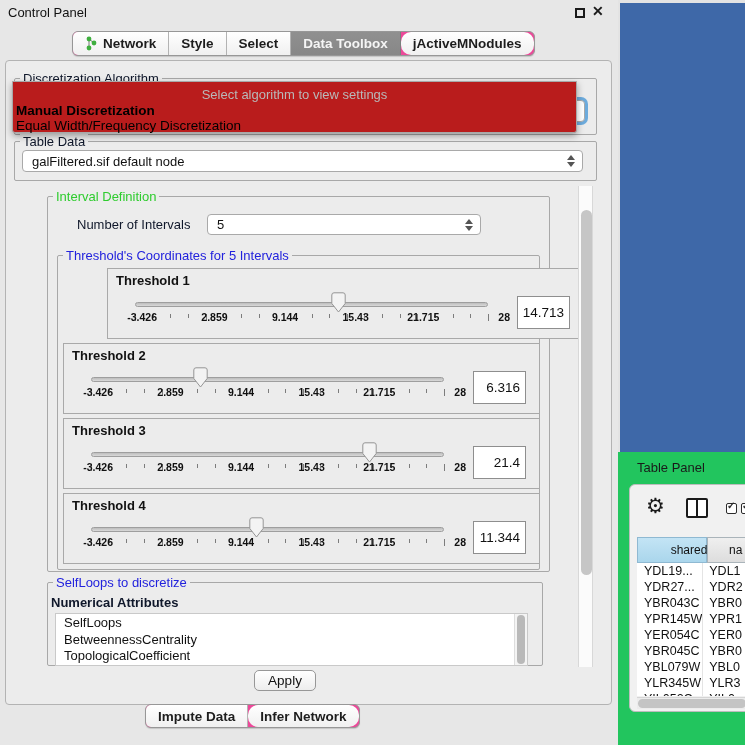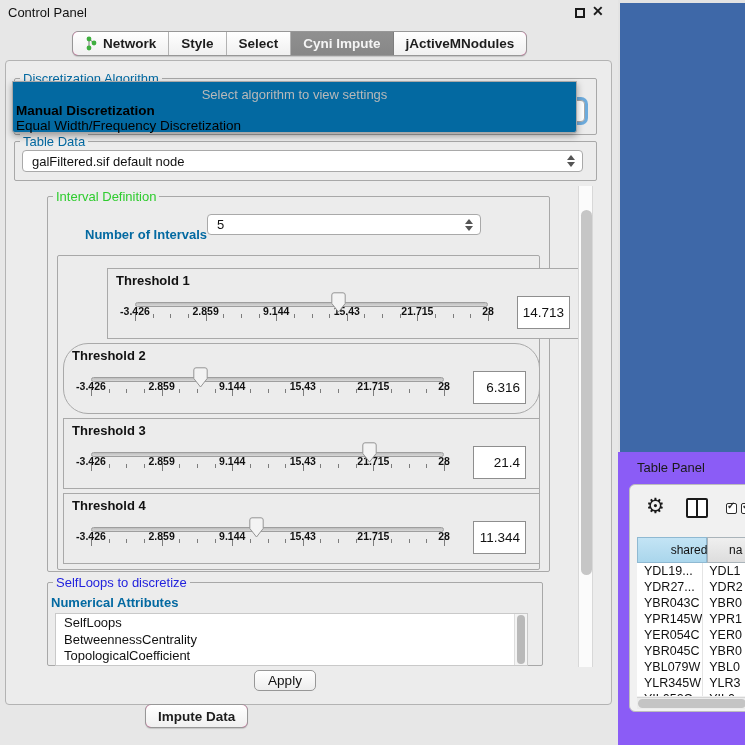--- a/index.html
+++ b/index.html
@@ -8,76 +8,76 @@
 
   
   .ctl-window { position:absolute; left:0; top:0; width:618px; height:745px; background:#e7e7e7; }
   .win-title { position:absolute; left:8px; top:5px; font-size:13px; color:#111; }
   .win-btn-float { position:absolute; left:575px; top:8px; width:10px; height:10px; border:2px solid #1a1a1a; background:#e7e7e7; }
   .win-btn-close { position:absolute; left:592px; top:3px; font-size:14px; font-weight:bold; color:#1a1a1a; }
 
   
   .seg { position:absolute; display:flex; background:#ec4899; border:1px solid #979797; border-radius:6px; overflow:hidden; box-shadow:0 1px 1px rgba(0,0,0,.15); }
   .seg .segment { font-size:13.5px; font-weight:bold; color:#1d1d1d; display:flex; align-items:center; justify-content:center; padding:0 12px; background:linear-gradient(#ffffff,#f0f0f0); border-right:1px solid #b3b3b3; cursor:default; }
-  .seg .segment:last-child { border-right:none; }
+  .seg .segment:last-child { border-right:none;border-radius:10px; }
   .seg .segment.selected { background:linear-gradient(#909090,#878787); color:#f5f5f5; border-right:1px solid #7d7d7d; }
   .seg-top { left:72px; top:31px; height:25px; }
   .seg-bottom { left:145px; top:704px; height:24px; }
   .net-icon { width:13px; height:15px; margin-right:5px; }
 
   
   .outer-panel { position:absolute; left:5px; top:60px; width:607px; height:645px; background:#ececec; border:1px solid #b3b3b3; border-radius:4px; }
 
   
   .groupbox { position:absolute; border:1px solid #a8a8a8; border-radius:2px; }
   .grouplabel { position:absolute; font-size:13px; background:#ececec; padding:0 3px; white-space:nowrap; }
-  .gl-black { color:#0369a1; }
+  .gl-black { color:#0f172a; }
   .gl-green { color:#2ecc2e; }
   .gl-blue  { color:#2222dd; }
 
   
   .combo { position:absolute; background:#ffffff; border:1px solid #a9a9a9; border-radius:4px; font-size:13px; color:#111; display:flex; align-items:center; padding-left:9px; }
   .combo .arrows { position:absolute; right:7px; top:0; bottom:0; display:flex; flex-direction:column; justify-content:center; gap:2px; }
   .combo .arrows .up { width:0; height:0; border-left:4px solid transparent; border-right:4px solid transparent; border-bottom:5px solid #555; }
   .combo .arrows .dn { width:0; height:0; border-left:4px solid transparent; border-right:4px solid transparent; border-top:5px solid #555; }
   .combo.focused { box-shadow:0 0 0 3px rgba(87,160,217,.85); }
 
   
-  .popup { position:absolute; left:12px; top:81px; width:565px; height:52px; background:#0369a1; border:1px solid #a8a8a8; border-radius:0 0 3px 3px; box-shadow:0 3px 7px rgba(0,0,0,.35); z-index:30; }
+  .popup { position:absolute; left:12px; top:81px; width:565px; height:52px; background:#b91c1c; border:1px solid #a8a8a8; border-radius:0 0 3px 3px; box-shadow:0 3px 7px rgba(0,0,0,.35); z-index:30; }
   .popup .hint { position:absolute; left:0; right:0; top:5px; text-align:center; font-size:13px; color:#b9b9b9; }
   .popup .opt { position:absolute; left:3px; font-size:13.5px; color:#000; white-space:nowrap; }
   .popup .opt.first { top:21px; font-weight:bold; }
   .popup .opt.second { top:36px; }
 
   
   .th-panel { position:absolute; left:63px; width:477px; height:71px; border:1px solid #a9a9a9; background:#ececec; }
   .th-title { position:absolute; left:8px; top:4px; font-size:13px; font-weight:bold; color:#111; }
   .th-track { position:absolute; left:27px; top:33px; width:353px; height:5px; background:linear-gradient(#bdbdbd,#d9d9d9); border:1px solid #9e9e9e; border-radius:3px; }
   .th-handle { position:absolute; top:23px; width:15px; height:21px; }
   .th-tick { position:absolute; width:1px; background:#7c7c7c; }
-  .th-ticklabel { position:absolute; top:36px; width:44px; margin-left:-22px; text-align:center; font-size:10.5px; font-weight:bold; color:#111; }
+  .th-ticklabel { position:absolute; top:42px; width:44px; margin-left:-22px; text-align:right; font-size:10.5px; font-weight:bold; color:#111; }
   .th-value { position:absolute; left:409px; top:27px; width:53px; height:33px; background:#fff; border:1px solid #8e8e8e; font-size:13.5px; color:#111; text-align:right; line-height:31px; padding-right:5px; }
 
   
   .attr-list { position:absolute; left:55px; top:613px; width:473px; height:53px; background:#ffffff; border:1px solid #c9c9c9; overflow:hidden; }
   .attr-item { font-size:13px; color:#111; padding:1px 0 1px 8px; height:16.5px; white-space:nowrap; }
   .attr-scroll { position:absolute; right:0; top:0; bottom:0; width:13px; background:#f4f4f4; border-left:1px solid #ddd; }
   .attr-scroll .thumb { position:absolute; left:2px; right:2px; top:1px; bottom:1px; background:#b9b9b9; border-radius:5px; }
 
   
   .vp-scroll { position:absolute; left:578px; top:186px; width:15px; height:481px; background:#fbfbfb; border-left:1px solid #d8d8d8; border-right:1px solid #d8d8d8; }
   .vp-scroll .thumb { position:absolute; left:2px; width:11px; top:24px; height:365px; background:#c6c6c6; border-radius:6px; }
 
   .apply-btn { position:absolute; left:254px; top:670px; width:62px; height:21px; background:linear-gradient(#ffffff,#ededed); border:1px solid #979797; border-radius:5px; font-size:13.5px; color:#111; text-align:center; line-height:19px; }
 
   
   .net-frame { position:absolute; left:620px; top:3px; width:125px; height:449px; background:#3e68a8; }
 
   
-  .table-area { position:absolute; left:618px; top:452px; width:127px; height:293px; background:#8b5cf6; }
+  .table-area { position:absolute; left:618px; top:452px; width:127px; height:293px; background:#22c55e; }
   .table-title { position:absolute; left:19px; top:8px; font-size:13px; color:#1a1a1a; }
   .table-inner { position:absolute; left:11px; top:32px; width:130px; height:228px; background:#f1f1f1; border:1px solid #bdbdbd; border-radius:6px; }
   .tb-toolbar { position:absolute; left:0; top:0; right:0; height:46px; }
   .gear { position:absolute; left:16px; top:9px; font-family:"DejaVu Sans",sans-serif; font-size:21px; color:#1a1a1a; }
   .split-icon { position:absolute; left:56px; top:13px; width:22px; height:20px; border:2px solid #1a1a1a; border-radius:2px; background:#fff; }
   .split-icon::after { content:""; position:absolute; left:8px; top:0; bottom:0; width:2px; background:#1a1a1a; }
   .cb-icon { position:absolute; top:18px; width:11px; height:11px; border:1.6px solid #2b2b2b; border-radius:2px; background:#fff; }
   .cb-icon::after { content:"✓"; position:absolute; left:0px; top:-4px; font-size:10px; font-weight:bold; color:#2b2b2b; }
   .tb-header { position:absolute; left:7px; top:52px; height:26px; display:flex; }
   .tb-hcell { font-size:12px; color:#111; display:flex; align-items:center; justify-content:center; border:1px solid #aab4ba; background:linear-gradient(#efefef,#dddddd); }
@@ -109,21 +109,21 @@
       </svg>
       <span>Network</span>
     </div>
     <div class="segment">
         <span>Style</span>
       </div>
     <div class="segment">
         <span>Select</span>
       </div>
     <div class="segment selected">
-        <span>Cyni Impute</span>
+        <span>Data Toolbox</span>
       </div>
     <div class="segment">
         <span>jActiveMNodules</span>
       </div>
   </div>
 
   <div class="outer-panel"></div>
 
   <div class="groupbox" style="left:14px; top:78px; width:583px; height:57px;"></div>
   <div class="grouplabel gl-black" style="left:20px; top:71px;">Discretization Algorithm</div>
@@ -146,30 +146,31 @@
     <span>galFiltered.sif default node</span>
     <div class="arrows">
         <div class="up"></div>
         <div class="dn"></div>
       </div>
   </div>
 
   <div class="groupbox" style="left:47px; top:196px; width:503px; height:376px;"></div>
   <div class="grouplabel gl-green" style="left:53px; top:189px;">Interval Definition</div>
 
-  <div class="grouplabel gl-black" style="left:82px; top:217px; font-weight:bold; background:transparent;margin-top:10px;">Number of Intervals</div>
+  <div class="grouplabel gl-black" style="left:74px; top:217px; font-weight:normal; background:transparent;">Number of Intervals</div>
   <div class="combo" style="left:207px; top:214px; width:274px; height:21px;">
     <span>5</span>
     <div class="arrows">
         <div class="up"></div>
         <div class="dn"></div>
       </div>
   </div>
 
   <div class="groupbox" style="left:57px; top:255px; width:483px; height:315px;"></div>
+  <div class="grouplabel gl-blue" style="left:63px; top:248px;">Threshold's Coordinates for 5 Intervals</div>
 
   <div id="thresholds-host">
       <div class="th-panel" style="top: 268px; margin-left: 44px;">
         <div class="th-title">Threshold 1</div>
         <div class="th-track"></div>
         <div class="th-tick" style="left: 27px; top: 45px; height: 7px;"></div>
         <div class="th-tick" style="left: 44.65px; top: 45px; height: 4px;"></div>
         <div class="th-tick" style="left: 62.3px; top: 45px; height: 4px;"></div>
         <div class="th-tick" style="left: 79.95px; top: 45px; height: 4px;"></div>
         <div class="th-tick" style="left: 97.6px; top: 45px; height: 7px;"></div>
@@ -193,21 +194,21 @@
         <div class="th-ticklabel" style="left: 97.6px;">2.859</div>
         <div class="th-ticklabel" style="left: 168.2px;">9.144</div>
         <div class="th-ticklabel" style="left: 238.8px;">15.43</div>
         <div class="th-ticklabel" style="left: 309.4px;">21.715</div>
         <div class="th-ticklabel" style="left: 380px;">28</div>
         <div class="th-handle" style="left: 223.181px;"><svg width="15" height="21" viewBox="0 0 15 21">
             <path d="M3,0.8 L12,0.8 Q14.2,0.8 14.2,3 L14.2,11.5 L7.5,20 L0.8,11.5 L0.8,3 Q0.8,0.8 3,0.8 Z" fill="#f3f3f3" stroke="#959595" stroke-width="1"></path>
           </svg></div>
         <div class="th-value">14.713</div>
       </div>
-      <div class="th-panel" style="top: 343px; border-radius: 25px;">
+      <div class="th-panel" style="top: 343px;">
         <div class="th-title">Threshold 2</div>
         <div class="th-track"></div>
         <div class="th-tick" style="left: 27px; top: 45px; height: 7px;"></div>
         <div class="th-tick" style="left: 44.65px; top: 45px; height: 4px;"></div>
         <div class="th-tick" style="left: 62.3px; top: 45px; height: 4px;"></div>
         <div class="th-tick" style="left: 79.95px; top: 45px; height: 4px;"></div>
         <div class="th-tick" style="left: 97.6px; top: 45px; height: 7px;"></div>
         <div class="th-tick" style="left: 115.25px; top: 45px; height: 4px;"></div>
         <div class="th-tick" style="left: 132.9px; top: 45px; height: 4px;"></div>
         <div class="th-tick" style="left: 150.55px; top: 45px; height: 4px;"></div>
@@ -323,20 +324,23 @@
   <div class="vp-scroll">
       <div class="thumb"></div>
     </div>
 
   <div class="apply-btn">Apply</div>
 
   <div class="seg seg-bottom">
     <div class="segment">
         <span>Impute Data</span>
       </div>
+    <div class="segment">
+        <span>Infer Network</span>
+      </div>
   </div>
 </div>
 
 <div class="net-frame">
   
 </div>
 
 <div class="table-area">
   <div class="table-title">Table Panel</div>
   <div class="table-inner">

